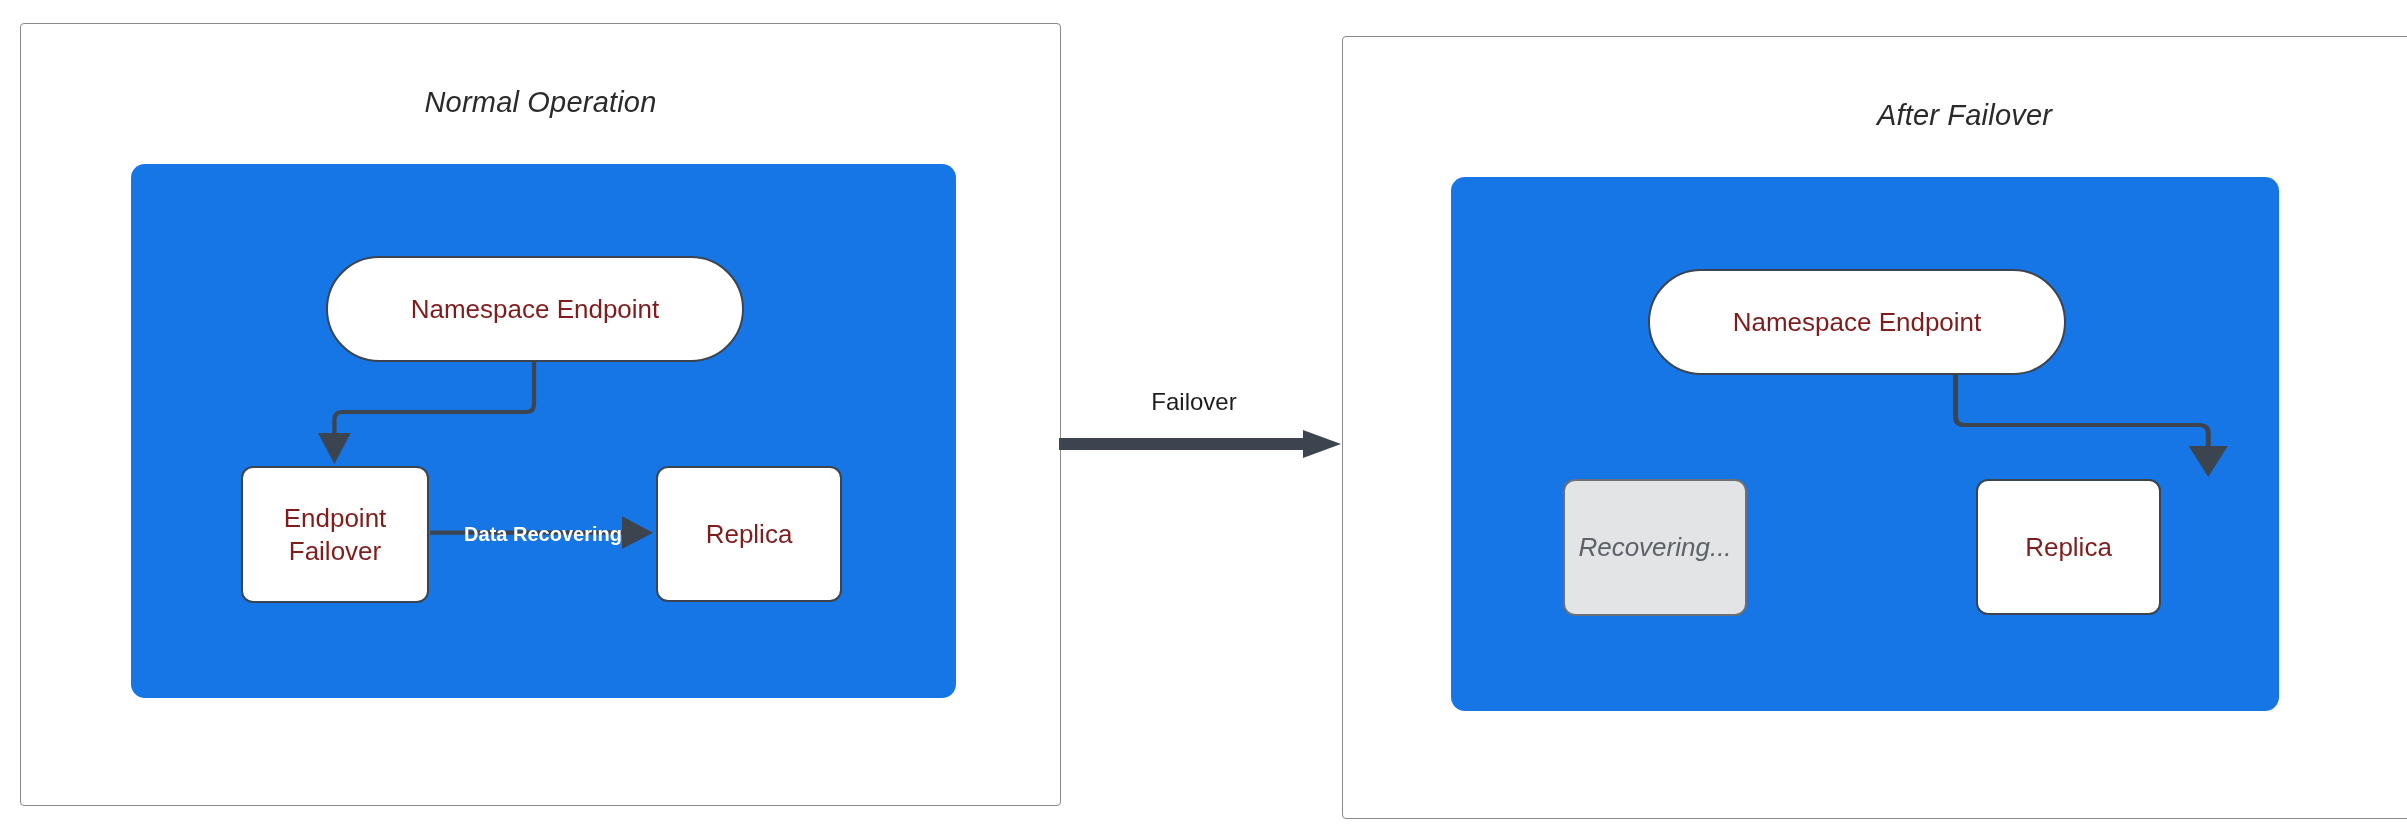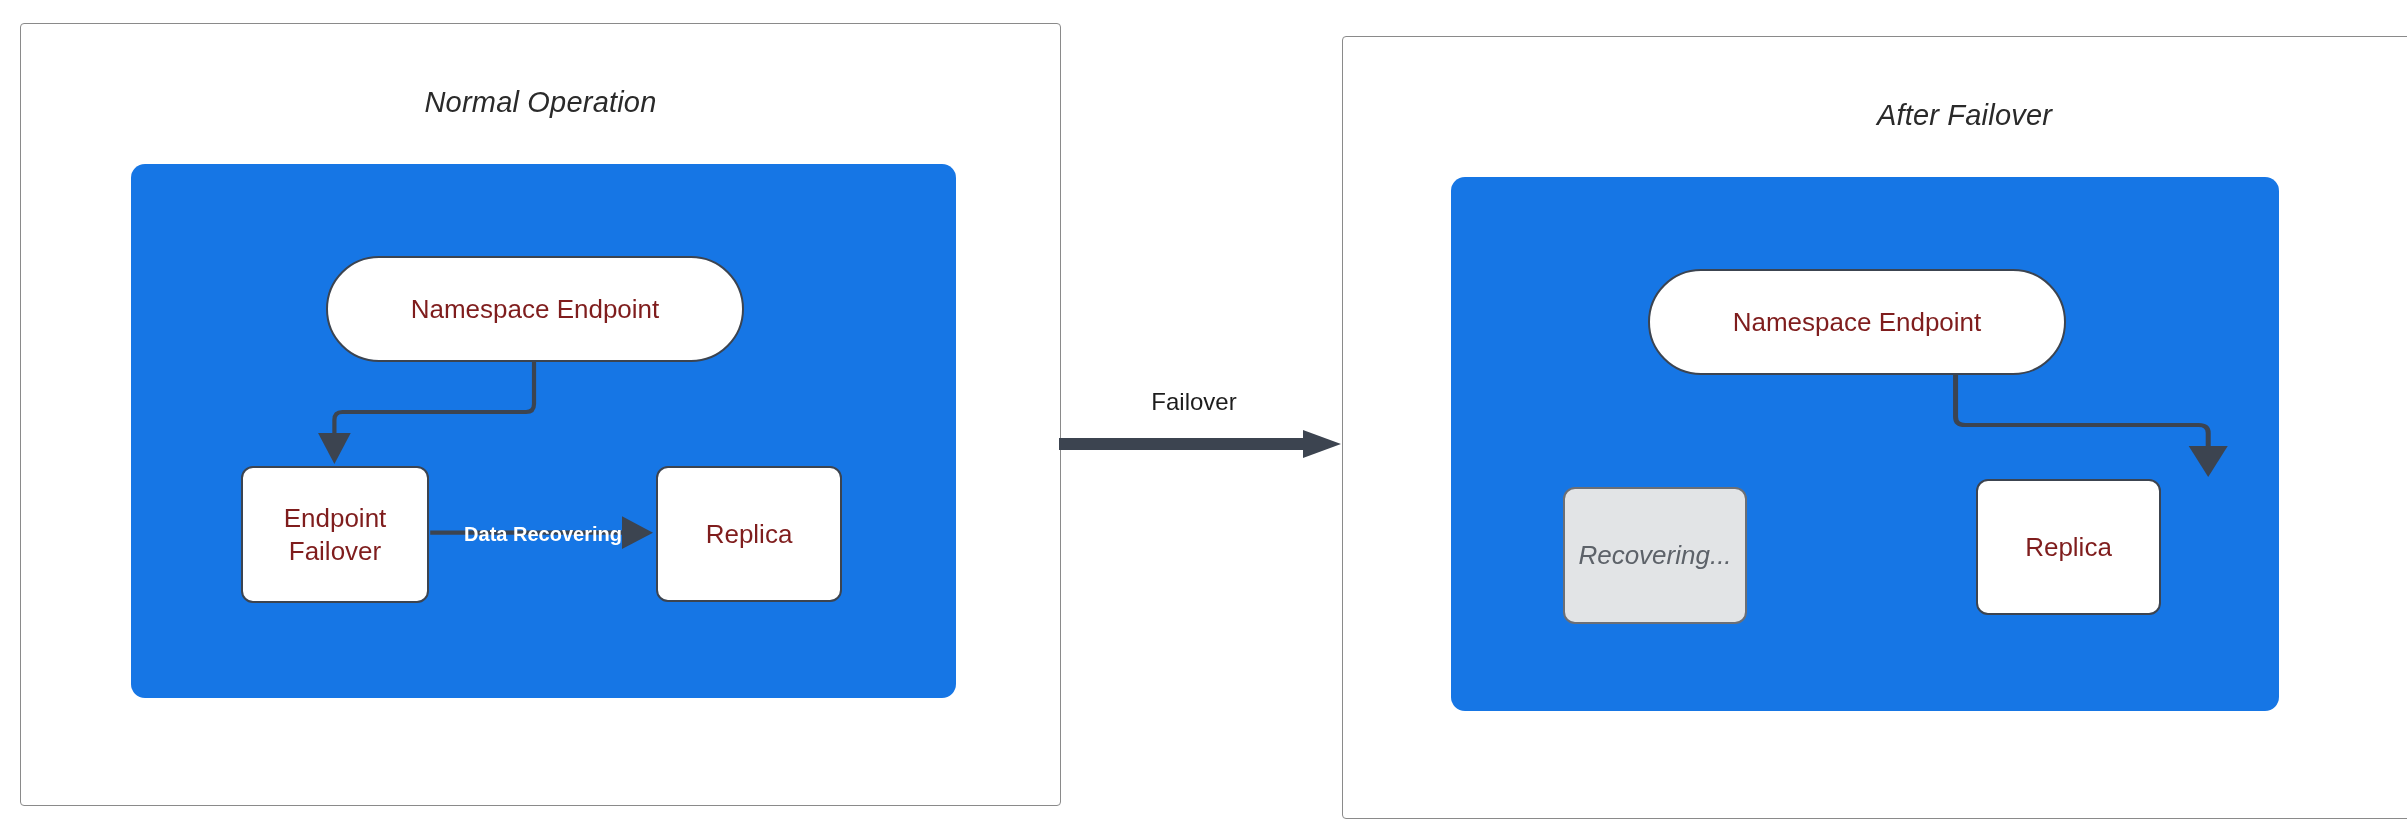--- a/index.html
+++ b/index.html
@@ -72,21 +72,20 @@
     border-radius: 999px;
   }
   .node.rect {
     border-radius: 12px;
   }
   .node.muted {
     background: #e2e4e6;
     border-color: #6b6f76;
     color: #5d6269;
     font-style: italic;
-    margin-top: 8px;
   }
 
   
   #node-ep-left     { left: 305px; top: 232px; width: 418px; height: 106px; }
   #node-primary     { left: 220px; top: 442px; width: 188px; height: 137px; }
   #node-replica-l   { left: 635px; top: 442px; width: 186px; height: 136px; }
 
   
   #node-ep-right    { left: 305px; top: 232px; width: 418px; height: 106px; }
   #node-recovering  { left: 220px; top: 442px; width: 184px; height: 137px; }

